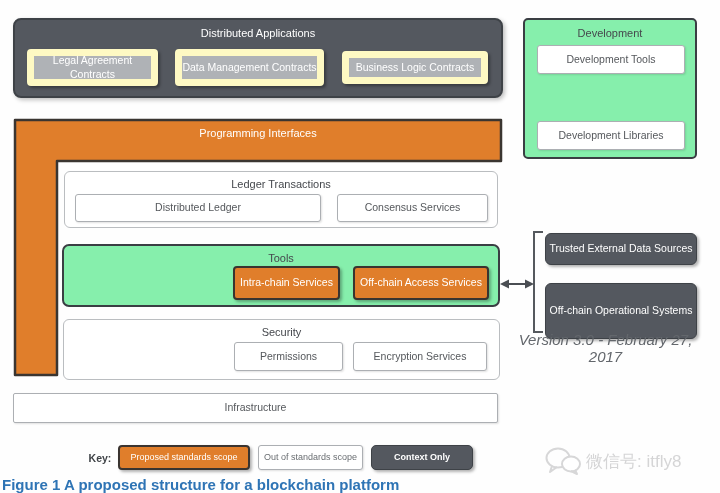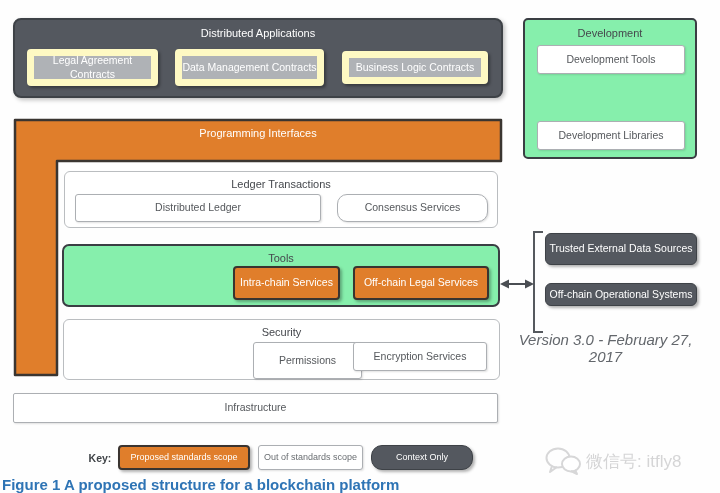--- a/index.html
+++ b/index.html
@@ -59,45 +59,45 @@
     <div class="abs flexc title-on-white" style="left:0;top:6px;width:100%;height:14px;">Development</div>
     <div class="abs flexc box-white" style="left:12px;top:25px;width:148px;height:29px;">Development Tools</div>
     <div class="abs flexc box-white" style="left:12px;top:101px;width:148px;height:29px;">Development Libraries</div>
   </div>
 
   <div class="abs flexc title-orange-bar" style="left:15px;top:126px;width:486px;height:14px;">Programming Interfaces</div>
 
   <div class="abs container-light" style="left:64px;top:171px;width:434px;height:57px;">
     <div class="abs flexc title-on-white" style="left:0;top:5px;width:100%;height:13px;">Ledger Transactions</div>
     <div class="abs flexc box-white" style="left:10px;top:22px;width:246px;height:28px;">Distributed Ledger</div>
-    <div class="abs flexc box-white" style="left:272px;top:22px;width:151px;height:28px;border-radius:10px;">Consensus Services</div>
+    <div class="abs flexc box-white" style="left:272px;top:22px;width:151px;height:28px;">Consensus Services</div>
   </div>
 
   <div class="abs container-darkline" style="left:62px;top:244px;width:438px;height:63px;border-radius:7px;">
     <div class="abs flexc title-on-white" style="left:0;top:5px;width:100%;height:13px;">Tools</div>
     <div class="abs flexc box-orange" style="left:169px;top:20px;width:107px;height:34px;">Intra-chain Services</div>
-    <div class="abs flexc box-orange" style="left:289px;top:20px;width:136px;height:34px;">Off-chain Legal Services</div>
+    <div class="abs flexc box-orange" style="left:289px;top:20px;width:136px;height:34px;">Off-chain Access Services</div>
   </div>
 
   <div class="abs flexc box-dark" style="left:545px;top:233px;width:152px;height:32px;">Trusted External Data Sources</div>
-  <div class="abs flexc box-dark" style="left:545px;top:283px;width:152px;height:23px;">Off-chain Operational Systems</div>
+  <div class="abs flexc box-dark" style="left:545px;top:283px;width:152px;height:56px;">Off-chain Operational Systems</div>
   <div class="abs flexc version-note" style="left:508px;top:341px;width:195px;height:14px;">Version 3.0 - February 27, 2017</div>
 
   <div class="abs container-light" style="left:63px;top:319px;width:437px;height:61px;">
     <div class="abs flexc title-on-white" style="left:0;top:5px;width:100%;height:13px;">Security</div>
-    <div class="abs flexc box-white" style="left:170px;top:22px;width:109px;height:37px;margin-left:19px;">Permissions</div>
+    <div class="abs flexc box-white" style="left:170px;top:22px;width:109px;height:29px;">Permissions</div>
     <div class="abs flexc box-white" style="left:289px;top:22px;width:134px;height:29px;">Encryption Services</div>
   </div>
 
   <div class="abs flexc box-white" style="left:13px;top:393px;width:485px;height:30px;border-radius:2px;">Infrastructure</div>
 
   <div class="abs flexc key-label" style="left:85px;top:447px;width:30px;height:22px;">Key:</div>
   <div class="abs flexc box-orange key-box" style="left:118px;top:445px;width:132px;height:25px;">Proposed standards scope</div>
   <div class="abs flexc box-white key-box" style="left:258px;top:445px;width:105px;height:25px;color:#6A6E72;">Out of standards scope</div>
-  <div class="abs flexc box-dark key-box" style="left:371px;top:445px;width:102px;height:25px;border-radius:11px;">Context Only</div>
+  <div class="abs flexc box-dark key-box" style="left:371px;top:445px;width:102px;height:25px;border-radius:5px;font-weight:bold;">Context Only</div>
 
   <div class="abs caption" style="left:2px;top:476px;">Figure 1 A proposed structure for a blockchain platform</div>
 
   <svg class="abs" style="left:544px;top:446px;" width="38" height="30">
     <ellipse cx="14" cy="12" rx="11.5" ry="9.5" fill="none" stroke="#D7D7D8" stroke-width="2"></ellipse>
     <path d="M8,20 L6,26 L13,21" fill="none" stroke="#D7D7D8" stroke-width="2" stroke-linejoin="round"></path>
     <ellipse cx="27" cy="18" rx="9" ry="7.5" fill="#fff" stroke="#D7D7D8" stroke-width="2"></ellipse>
     <path d="M31,24 L33,28 L27,25" fill="none" stroke="#D7D7D8" stroke-width="2" stroke-linejoin="round"></path>
   </svg>
   <div class="abs watermark-text" style="left:586px;top:450px;">微信号: itfly8</div>

